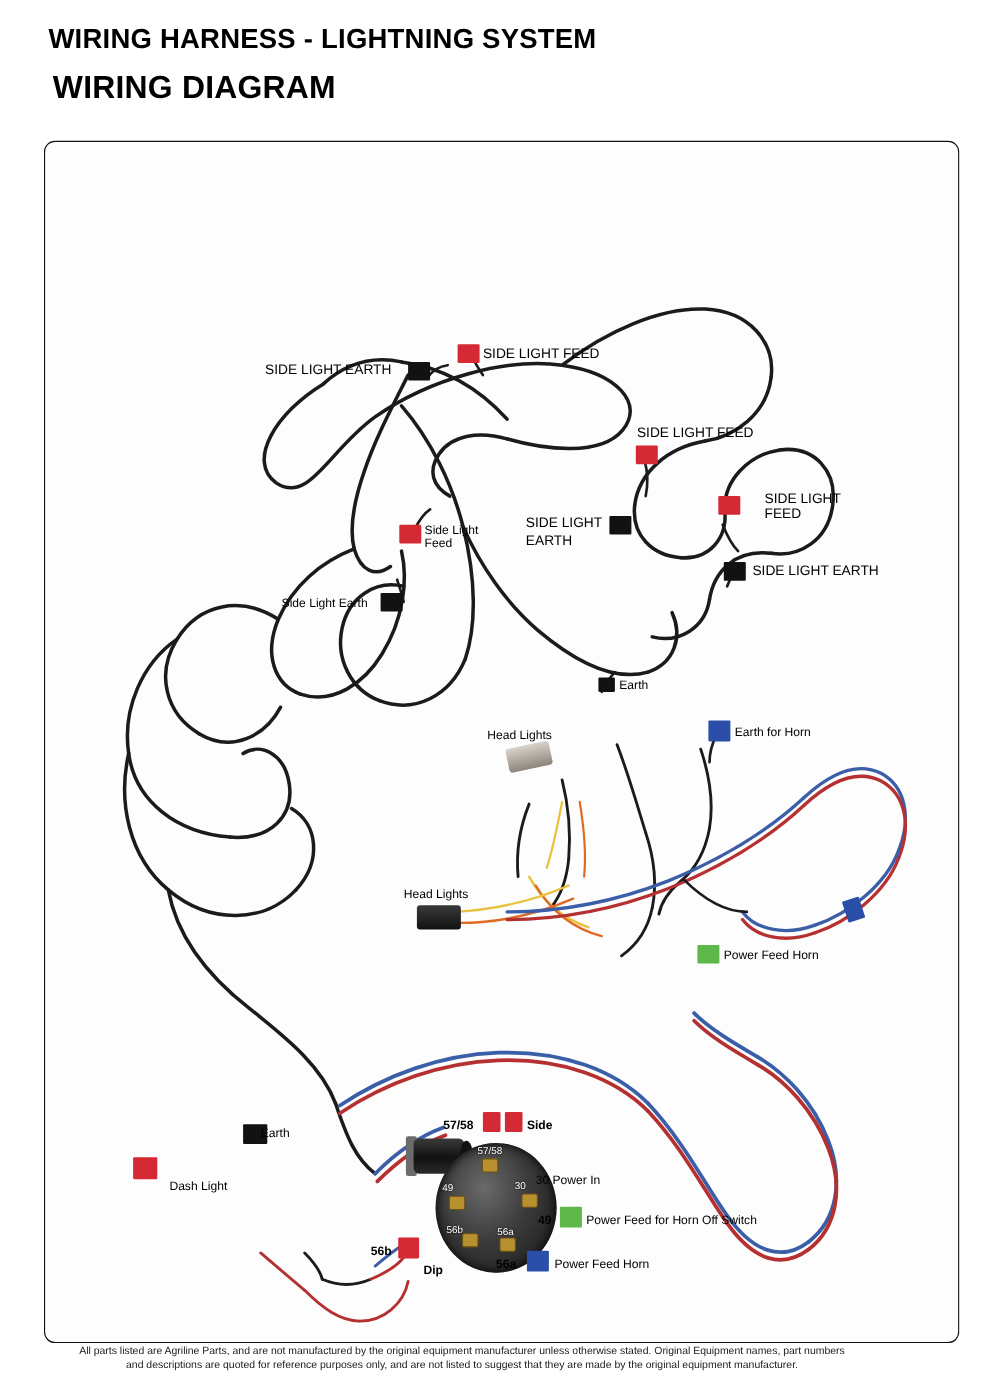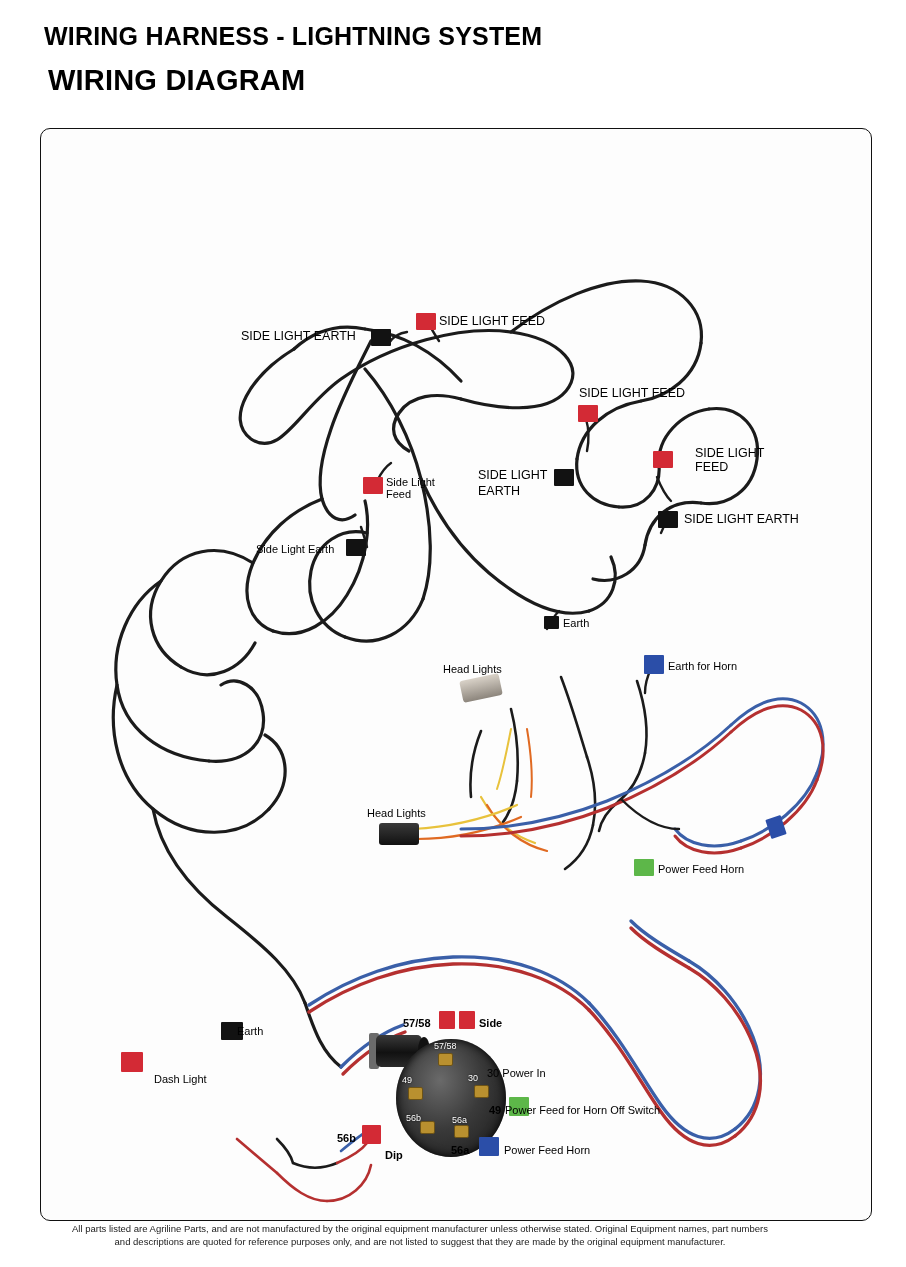--- a/index.html
+++ b/index.html
@@ -335,21 +335,21 @@
 
     <div class="lbl bold" style="left:362px; top:888px;">57/58</div>
     <div class="blk red" style="left:398px; top:882px; width:16px; height:18px;"></div>
     <div class="blk red" style="left:418px; top:882px; width:16px; height:18px;"></div>
     <div class="lbl bold" style="left:438px; top:888px;">Side</div>
 
     <div class="lbl" style="left:446px; top:938px;">30 Power In</div>
 
     <div class="lbl bold" style="left:448px; top:975px;">49</div>
     <div class="blk green" style="left:468px; top:968px; width:20px; height:19px;"></div>
-    <div class="lbl" style="left:464px; top:975px;">Power Feed for Horn Off Switch</div>
+    <div class="lbl" style="left:492px; top:975px;">Power Feed for Horn Off Switch</div>
 
     <div class="lbl bold" style="left:296px; top:1003px;">56b</div>
     <div class="blk red" style="left:321px; top:996px; width:19px; height:19px;"></div>
     <div class="lbl bold" style="left:344px; top:1003px;margin-top:17px;">Dip</div>
 
     <div class="lbl bold" style="left:410px; top:1015px;">56a</div>
     <div class="blk blue" style="left:438px; top:1008px; width:20px; height:19px;"></div>
     <div class="lbl" style="left:463px; top:1015px;">Power Feed Horn</div>
 
   </div>

